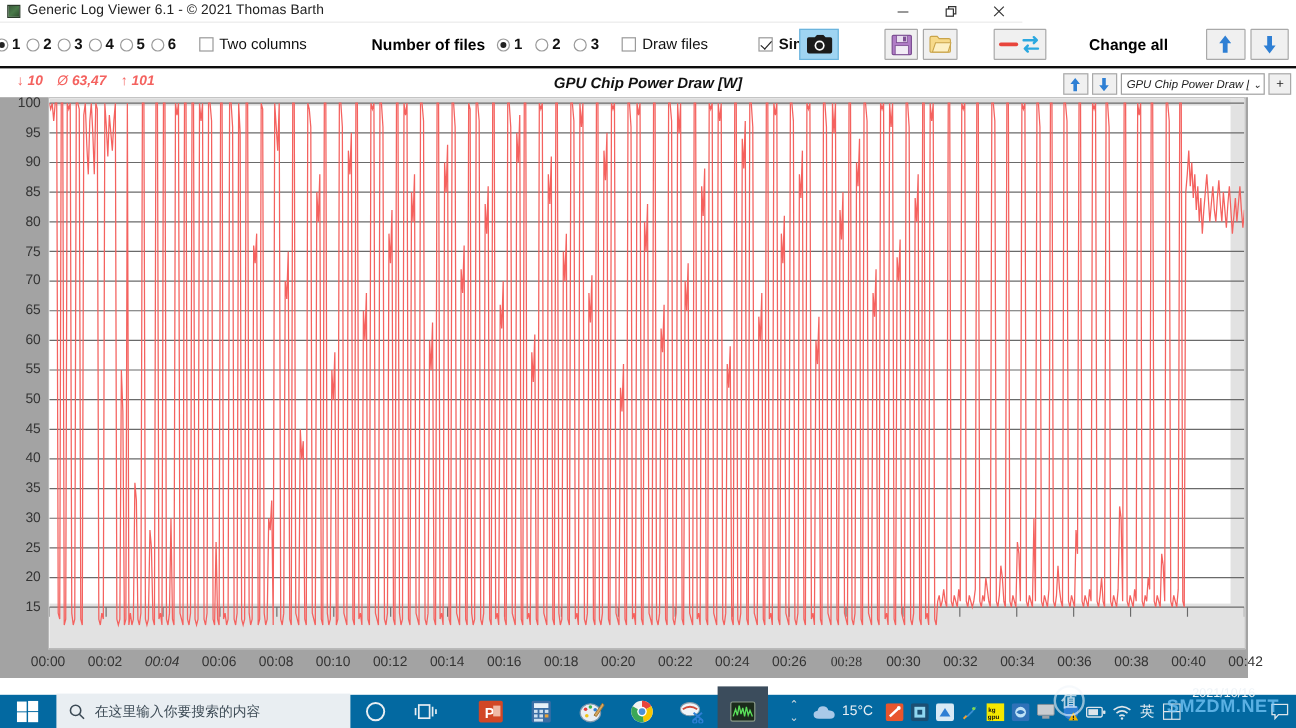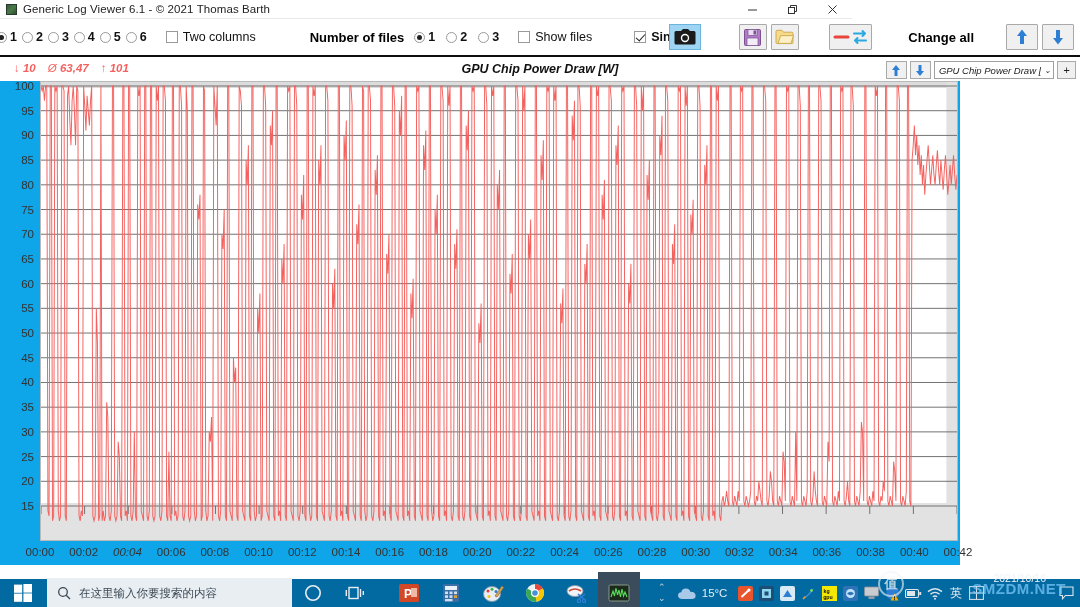--- a/index.html
+++ b/index.html
@@ -103,22 +103,22 @@
   .combo-text { font-size: 9.5px; color: #222; white-space: nowrap; overflow: hidden; flex: 1; }
   .combo-arrow { font-size: 8px; color: #333; padding-left: 3px; }
   .plusbtn {
     width: 19px; height: 18px; border: 1px solid #a9a9a9; background: #f0f0f0;
     display: flex; align-items: center; justify-content: center;
     font-size: 11px; color: #222;
   }
 
   
   .chart-area {
-    position: absolute; left: 0; top: 81px; width: 960px; height: 484px;
-    background: #0ea5e9;
+    position: absolute; left: 0; top: 81px; width: 1040px; height: 484px;
+    background: #a3a3a3;
   }
   .ylabels { position: absolute; left: 0; top: 0; width: 40px; height: 460px; }
   .ylab {
     position: absolute; right: 6px; font-size: 11.5px; color: #333;
     transform: translateY(-50%); white-space: nowrap;
   }
   .plot {
     position: absolute; left: 40px; top: 0; right: 2px; height: 460px;
     border: 1px solid #b9b9b9; background: #ffffff; overflow: hidden;
   }
@@ -261,21 +261,21 @@
         <span class="radio-label">2</span>
       </div>
       <div class="radio-item" style="margin-left:6px;">
         <span class="radio-dot"></span>
         <span class="radio-label">3</span>
       </div>
     </div>
 
     <div class="cb-item" style="margin-left:14px;">
       <span class="cb-box"></span>
-      <span class="cb-label">Show files</span>
+      <span class="cb-label">Draw files</span>
     </div>
 
     <div class="cb-item" style="margin-left:42px;">
       <span class="cb-box checked"></span>
       <span class="cb-label" style="font-weight:bold;">Sin</span>
     </div>
 
     <div class="camera-btn" style="margin-left:-2px;">
       <svg width="22" height="17" viewBox="0 0 22 17">
         <path d="M7 2 L9 0 L14 0 L16 2 L20 2 Q21.5 2 21.5 3.5 L21.5 14 Q21.5 15.5 20 15.5 L2 15.5 Q0.5 15.5 0.5 14 L0.5 3.5 Q0.5 2 2 2 Z" fill="#1b1b1b"></path>
@@ -436,21 +436,21 @@
         <div class="xlab" style="left: 19.0476%;">00:08</div>
         <div class="xlab" style="left: 23.8095%;">00:10</div>
         <div class="xlab" style="left: 28.5714%;">00:12</div>
         <div class="xlab" style="left: 33.3333%;">00:14</div>
         <div class="xlab" style="left: 38.0952%;">00:16</div>
         <div class="xlab" style="left: 42.8571%;">00:18</div>
         <div class="xlab" style="left: 47.619%;">00:20</div>
         <div class="xlab" style="left: 52.381%;">00:22</div>
         <div class="xlab" style="left: 57.1429%;">00:24</div>
         <div class="xlab" style="left: 61.9048%;">00:26</div>
-        <div class="xlab" style="left: 66.6667%;">00:28</div>
+        <div class="xlab" style="left: 66.6667%; font-family: Liberation Serif, serif;">00:28</div>
         <div class="xlab" style="left: 71.4286%;">00:30</div>
         <div class="xlab" style="left: 76.1905%;">00:32</div>
         <div class="xlab" style="left: 80.9524%;">00:34</div>
         <div class="xlab" style="left: 85.7143%;">00:36</div>
         <div class="xlab" style="left: 90.4762%;">00:38</div>
         <div class="xlab" style="left: 95.2381%;">00:40</div>
         <div class="xlab" style="left: 100%;">00:42</div>
       </div>
   </div>
 

